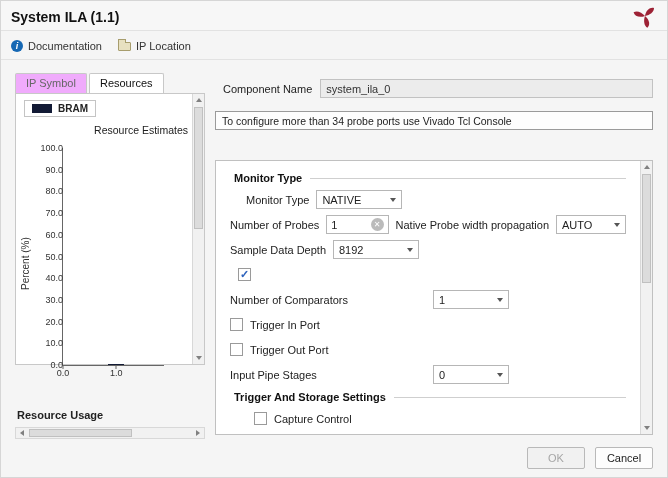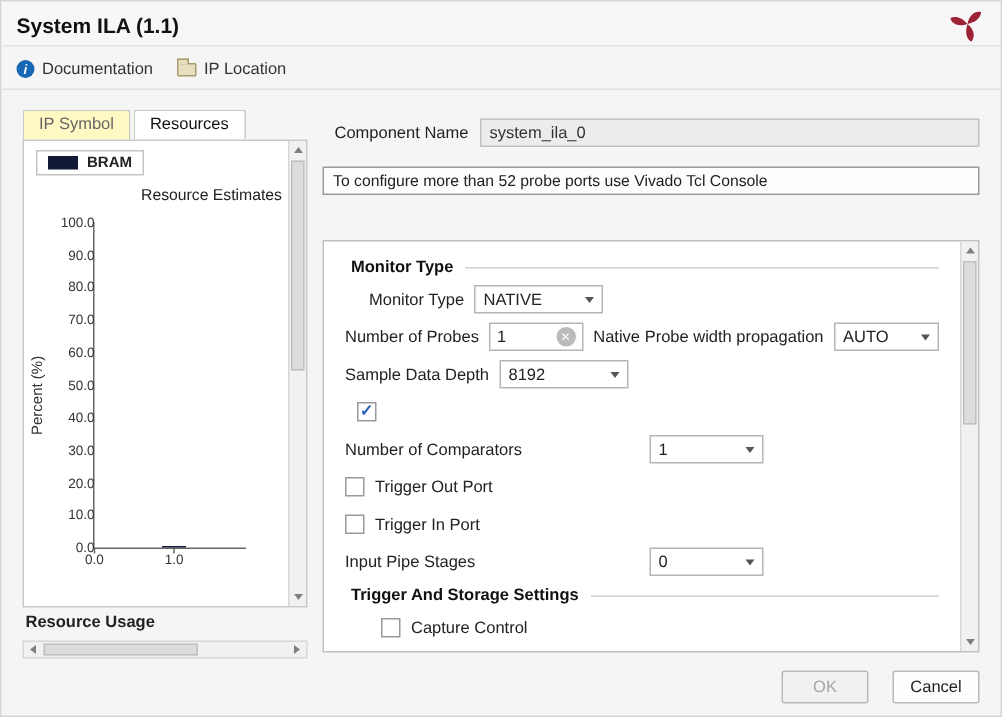--- a/index.html
+++ b/index.html
@@ -19,27 +19,27 @@
               display:flex; align-items:center; padding-left:10px; gap:16px; background:#f5f5f5; }
   .linkitem { display:flex; align-items:center; gap:5px; cursor:pointer; color:#333; }
   .info-icon { width:12px; height:12px; border-radius:50%; background:#1668b4; color:#fff; font-size:9px;
                font-weight:bold; font-style:italic; display:inline-flex; align-items:center; justify-content:center; }
   .folder-icon { width:13px; height:9px; background:#e7e0c0; border:1px solid #a79d6d; border-radius:1px; position:relative; margin-top:2px; }
   .folder-icon::before { content:""; position:absolute; left:-1px; top:-4px; width:6px; height:3px;
                          background:#e7e0c0; border:1px solid #a79d6d; border-bottom:none; }
 
   
   .tabs { display:flex; height:22px; align-items:flex-end; }
-  .tab  { padding:3px 10px 4px 10px; border:1px solid #c8c8c8; border-bottom:none; background:#fef9c3;
+  .tab  { padding:3px 10px 4px 10px; border:1px solid #c8c8c8; border-bottom:none; background:#f0abfc;
           color:#666; font-size:11px; cursor:pointer; border-radius:2px 2px 0 0; margin-right:2px; white-space:nowrap; }
   .tab.active { background:#ffffff; color:#111; font-weight:normal; }
 
   
   .left-panel { position:absolute; left:14px; top:70px; width:190px; height:368px; }
-  .left-body  { position:absolute; left:0; top:22px; right:0; height:312px; background:#fff; border:1px solid #c8c8c8;text-align:center; }
+  .left-body  { position:absolute; left:0; top:22px; right:0; height:272px; background:#fff; border:1px solid #c8c8c8;text-align:center; }
   .legend { position:absolute; left:8px; top:6px; border:1px solid #c4c4c4; padding:2px 7px;
             display:flex; align-items:center; gap:6px; font-size:10px; font-weight:bold; color:#222; }
   .swatch { width:20px; height:9px; background:#121a35; }
   .chart-title { position:absolute; right:16px; top:30px; font-size:10.5px; color:#222; }
 
   .chart { position:absolute; left:0; top:48px; right:13px; bottom:4px; }
   .ylabel { position:absolute; left:4px; top:148px; transform:rotate(-90deg); transform-origin:left top;
             font-size:10px; color:#333; white-space:nowrap; }
   .plot { position:absolute; left:46px; top:6px; width:102px; height:218px;
           border-left:1px solid #666; border-bottom:1px solid #666; }
@@ -97,21 +97,21 @@
              border:1px solid #b6b6b6; background:#fff; padding:0 4px; }
   .clear-icon { width:13px; height:13px; border-radius:50%; background:#bbbbbb; color:#fff; font-size:8px;
                 display:inline-flex; align-items:center; justify-content:center; cursor:pointer; }
   .checkbox { width:13px; height:13px; border:1px solid #9a9a9a; background:#fff; display:inline-flex;
               align-items:center; justify-content:center; flex-shrink:0; cursor:pointer; }
   .checkbox.checked::after { content:"\2713"; color:#2e63bd; font-size:11px; font-weight:bold; line-height:1; }
 
   .content-vscroll { position:absolute; right:0; top:0; bottom:0; width:12px; background:#f1f1f1; border-left:1px solid #d8d8d8; }
 
   
-  .footerbar { position:absolute; right:14px; bottom:8px; display:flex; gap:16px; }
+  .footerbar { position:absolute; right:14px; bottom:8px; display:flex; gap:10px; }
   .btn { min-width:58px; height:22px; border:1px solid #b9b9b9; background:#fdfdfd; color:#222;
          font-family:"Liberation Sans",sans-serif; font-size:11px; border-radius:2px; cursor:pointer; }
   .btn.disabled { color:#a6a6a6; background:#f1f1f1; cursor:default; }
 </style>
 </head>
 <body>
 
 <div class="dialog">
 
   <div class="header">
@@ -223,21 +223,21 @@
           <span class="tri-right"></span>
         </span>
     </div>
   </div>
 
   <div class="right-panel">
     <div class="comp-row">
       <span class="flabel">Component Name</span>
       <input class="comp-field" readonly="" value="system_ila_0" style="">
     </div>
-    <div class="banner">To configure more than 52 probe ports use Vivado Tcl Console</div>
+    <div class="banner">To configure more than 34 probe ports use Vivado Tcl Console</div>
 
     <div class="content">
 
       <div class="section-head">
         <span class="section-title">Monitor Type</span>
         <span class="rule"></span>
       </div>
 
       <div class="frow">
         <span class="flabel ind1">Monitor Type</span>
@@ -275,26 +275,26 @@
       <div class="frow">
         <span class="flabel w200">Number of Comparators</span>
         <span class="combo" style="min-width:76px;">
           <span>1</span>
           <span class="caret"></span>
         </span>
       </div>
 
       <div class="frow">
         <span class="checkbox"></span>
+        <span class="flabel">Trigger In Port</span>
+      </div>
+
+      <div class="frow">
+        <span class="checkbox"></span>
         <span class="flabel">Trigger Out Port</span>
-      </div>
-
-      <div class="frow">
-        <span class="checkbox"></span>
-        <span class="flabel">Trigger In Port</span>
       </div>
 
       <div class="frow">
         <span class="flabel w200">Input Pipe Stages</span>
         <span class="combo" style="min-width:76px;">
           <span>0</span>
           <span class="caret"></span>
         </span>
       </div>
 

